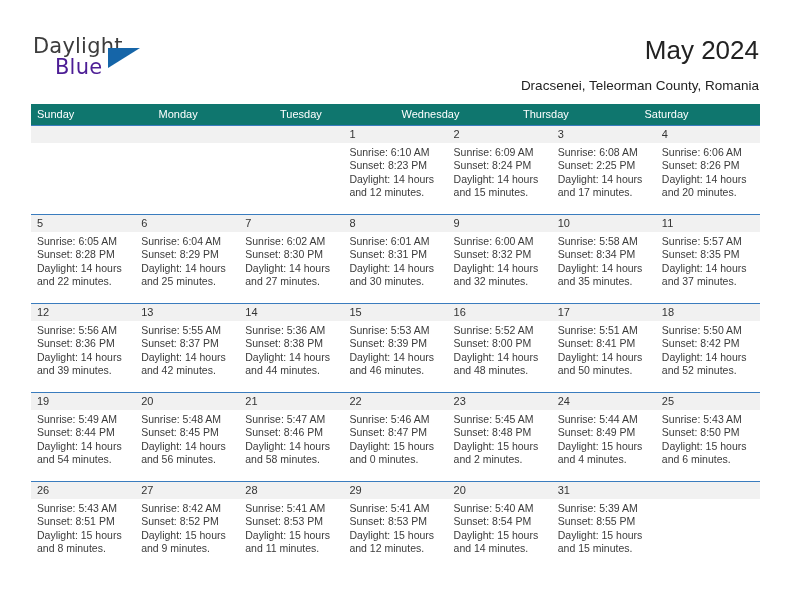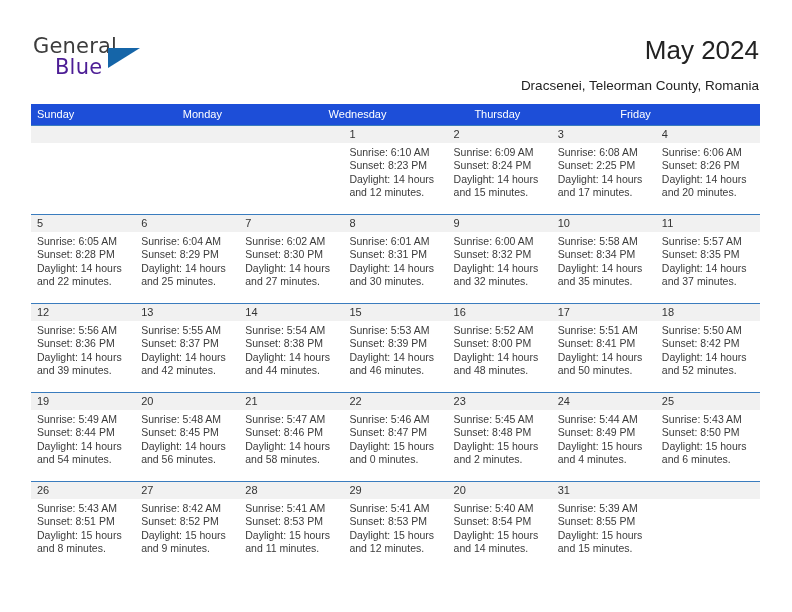--- a/index.html
+++ b/index.html
@@ -87,21 +87,21 @@
 
   
   .calendar {
     position: absolute;
     left: 31px;
     top: 104px;
     width: 729px;
   }
   .weekday-row {
     display: flex;
-    background: #1d4ed8;
+    background: #0f766e;
     height: 21px;
   }
   .weekday {
     flex: 1 1 0;
     min-width: 0;
     color: #ffffff;
     font-size: 11px;
     line-height: 21px;
     padding-left: 6px;
     box-sizing: border-box;
@@ -151,37 +151,38 @@
   }
 </style>
 </head>
 <body>
 
 <div class="page">
 
   <div class="header">
 
     <div class="logo">
-      <span class="logo-general">General</span>
+      <span class="logo-general">Daylight</span>
       <span class="logo-triangle"></span>
       <span class="logo-blue">Blue</span>
     </div>
 
     <div class="title">May 2024</div>
     <div class="subtitle">Dracsenei, Teleorman County, Romania</div>
   </div>
 
   <div class="calendar">
 
     <div class="weekday-row">
       <div class="weekday">Sunday</div>
       <div class="weekday">Monday</div>
+      <div class="weekday">Tuesday</div>
       <div class="weekday">Wednesday</div>
       <div class="weekday">Thursday</div>
-      <div class="weekday">Friday</div>
+      <div class="weekday">Saturday</div>
     </div>
 
     <div class="week-row">
       <div class="day-cell empty">
         <div class="day-numband"></div>
       </div>
       <div class="day-cell empty">
         <div class="day-numband"></div>
       </div>
       <div class="day-cell empty">
@@ -306,21 +307,21 @@
         <div class="day-info">
           <div>Sunrise: 5:55 AM</div>
           <div>Sunset: 8:37 PM</div>
           <div>Daylight: 14 hours</div>
           <div>and 42 minutes.</div>
         </div>
       </div>
       <div class="day-cell">
         <div class="day-numband">14</div>
         <div class="day-info">
-          <div>Sunrise: 5:54 AM</div>
+          <div>Sunrise: 5:36 AM</div>
           <div>Sunset: 8:38 PM</div>
           <div>Daylight: 14 hours</div>
           <div>and 44 minutes.</div>
         </div>
       </div>
       <div class="day-cell">
         <div class="day-numband">15</div>
         <div class="day-info">
           <div>Sunrise: 5:53 AM</div>
           <div>Sunset: 8:39 PM</div>

